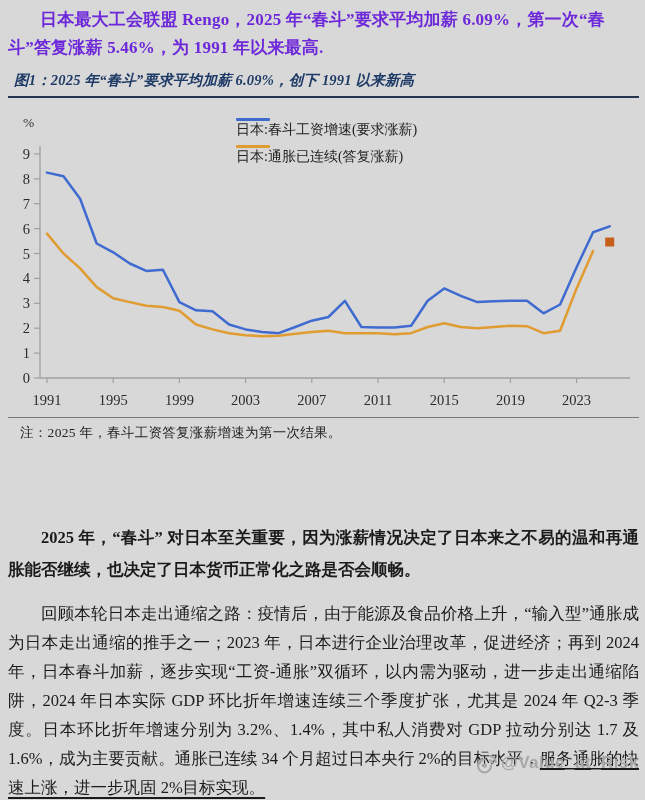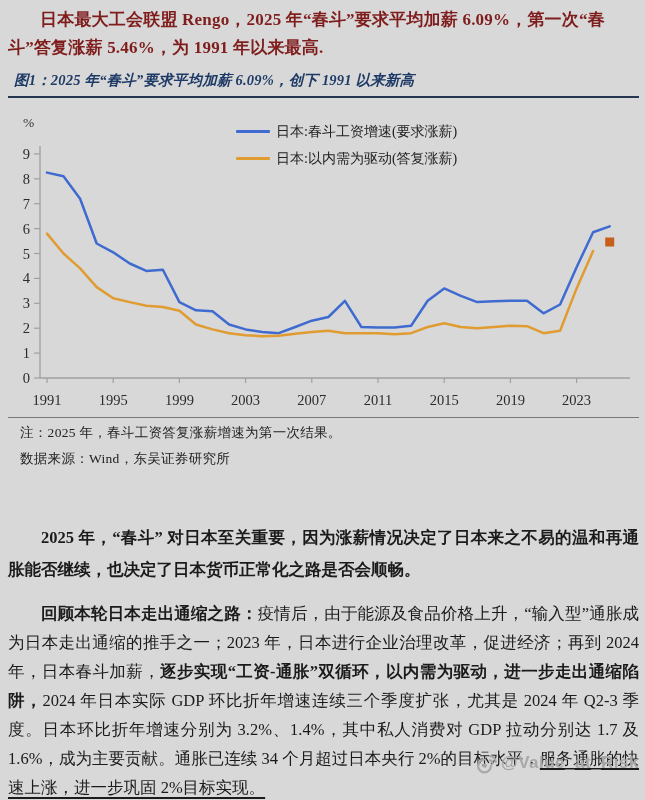--- a/index.html
+++ b/index.html
@@ -6,46 +6,46 @@
   .page{
     position:relative;
     width:645px;height:800px;
     background:#d8d8d8;
     overflow:hidden;
     font-family:"Liberation Serif","DejaVu Serif",serif;
   }
   .top-title{
     position:absolute;left:8px;top:6px;width:631px;margin:0;
     font-weight:700;font-size:17px;line-height:28px;
-    color:#7f1d1d;text-indent:32px;letter-spacing:0.2px;
+    color:#6d28d9;text-indent:32px;letter-spacing:0.2px;
   }
   .fig-caption{
     position:absolute;left:14px;top:71px;
     font-weight:700;font-size:14.5px;color:#1e3a66;letter-spacing:0.2px;font-style:italic;
   }
   .rule-caption{
     position:absolute;left:8px;top:96px;width:631px;height:2px;background:#27364f;
   }
   .chart{position:absolute;left:0;top:110px;width:645px;height:305px;}
   .chart svg{position:absolute;left:0;top:0;}
   .chart svg text{font-family:"Liberation Serif","DejaVu Serif",serif;}
   .unit{position:absolute;left:23px;top:5px;font-size:13.5px;color:#333;}
   .legend{position:absolute;left:236px;top:8px;}
-  .legend-row{display:flex;align-items:center;height:27px;}
+  .legend-row{display:flex;height:27px;flex-direction:column;}
   .legend-line{display:inline-block;width:34px;height:3px;margin-right:6px;border-radius:1px;}
   .legend-label{font-size:14px;color:#222;}
   .rule-note{position:absolute;left:8px;top:417px;width:631px;height:1px;background:#787878;}
   .note{position:absolute;left:20px;font-size:13.5px;color:#222;letter-spacing:0.3px;}
   .note-1{top:424px;}
   .note-2{top:450px;}
   .para{position:absolute;left:8px;width:631px;margin:0;color:#1b1b1b;
         font-size:16.5px;text-indent:33px;text-align:justify;}
   .para-1{top:522px;font-weight:700;line-height:32px;}
   .para-2{top:599px;font-weight:400;line-height:29px;}
-  .b{font-weight:700;}
+  .b{font-weight:400;}
   .u{text-decoration:underline;text-underline-offset:4px;text-decoration-thickness:1.5px;}
   .watermark{
     position:absolute;right:6px;top:750px;
     display:flex;align-items:center;gap:0;
     color:#a8a8a8;font-family:"Liberation Sans","DejaVu Sans",sans-serif;
     font-weight:700;font-size:17px;letter-spacing:0.5px;
   }
 </style>
 </head>
 <body>
@@ -104,28 +104,27 @@
         <polyline points="47.0,123.6 63.5,143.5 80.1,158.4 96.7,177.1 113.2,188.3 129.8,192.1 146.3,195.8 162.9,197.0 179.4,200.8 196.0,214.5 212.5,219.4 229.1,223.2 245.6,225.2 262.1,226.2 278.7,225.7 295.3,223.7 311.8,221.9 328.4,220.7 344.9,223.2 361.4,223.2 378.0,223.2 394.6,224.2 411.1,223.2 427.7,217.0 444.2,213.2 460.8,217.0 477.3,218.2 493.9,217.0 510.4,215.7 527.0,216.2 543.5,223.2 560.1,220.7 576.6,178.4 593.1,141.0" fill="none" stroke="#e09b31" stroke-width="2.5" stroke-linejoin="round" stroke-linecap="round"></polyline>
         <rect x="605.2" y="127.5" width="9" height="9" fill="#c75f1a"></rect>
       </svg>
     <div class="legend">
       <div class="legend-row">
         <span class="legend-line" style="background: rgb(63, 107, 208);"></span>
         <span class="legend-label">日本:春斗工资增速(要求涨薪)</span>
       </div>
       <div class="legend-row">
         <span class="legend-line" style="background: rgb(224, 155, 49);"></span>
-        <span class="legend-label">日本:以内需为驱动(答复涨薪)</span>
+        <span class="legend-label">日本:通胀已连续(答复涨薪)</span>
       </div>
     </div>
   </div>
 
   <div class="rule-note"></div>
   <div class="note note-1">注：2025 年，春斗工资答复涨薪增速为第一次结果。</div>
-  <div class="note note-2">数据来源：Wind，东吴证券研究所</div>
 
   <p class="para para-1">2025 年，“春斗” 对日本至关重要，因为涨薪情况决定了日本来之不易的温和再通胀能否继续，也决定了日本货币正常化之路是否会顺畅。</p>
   <p class="para para-2" id="para2"><span class="b">回顾本轮日本走出通缩之路：</span><span>疫情后，由于能源及食品价格上升，“输入型”通胀成为日本走出通缩的推手之一；2023 年，日本进行企业治理改革，促进经济；再到 2024 年，日本春斗加薪，</span><span class="b">逐步实现“工资-通胀”双循环，以内需为驱动，进一步走出通缩陷阱，</span><span>2024 年日本实际 GDP 环比折年增速连续三个季度扩张，尤其是 2024 年 Q2-3 季度。日本环比折年增速分别为 3.2%、1.4%，其中私人消费对 GDP 拉动分别达 1.7 及 1.6%，成为主要贡献。通胀已连续 34 个月超过日本央行 2%的目标水平，</span><span class="u">服务通胀的快速上涨，进一步巩固 2%目标实现。</span></p>
 
   <div class="watermark">
     <svg width="28" height="25" viewBox="0 0 28 25">
       <g fill="none" stroke="#a8a8a8" stroke-width="2.2" stroke-linecap="round">
         <path d="M11.5 9.5 a6.4 6.4 0 1 0 6.4 6.4"></path>
         <path d="M17 6.2 a6.5 6.5 0 0 1 5.8 5.8"></path>
         <path d="M16.8 10.4 a3.2 3.2 0 0 1 2.9 2.9"></path>

